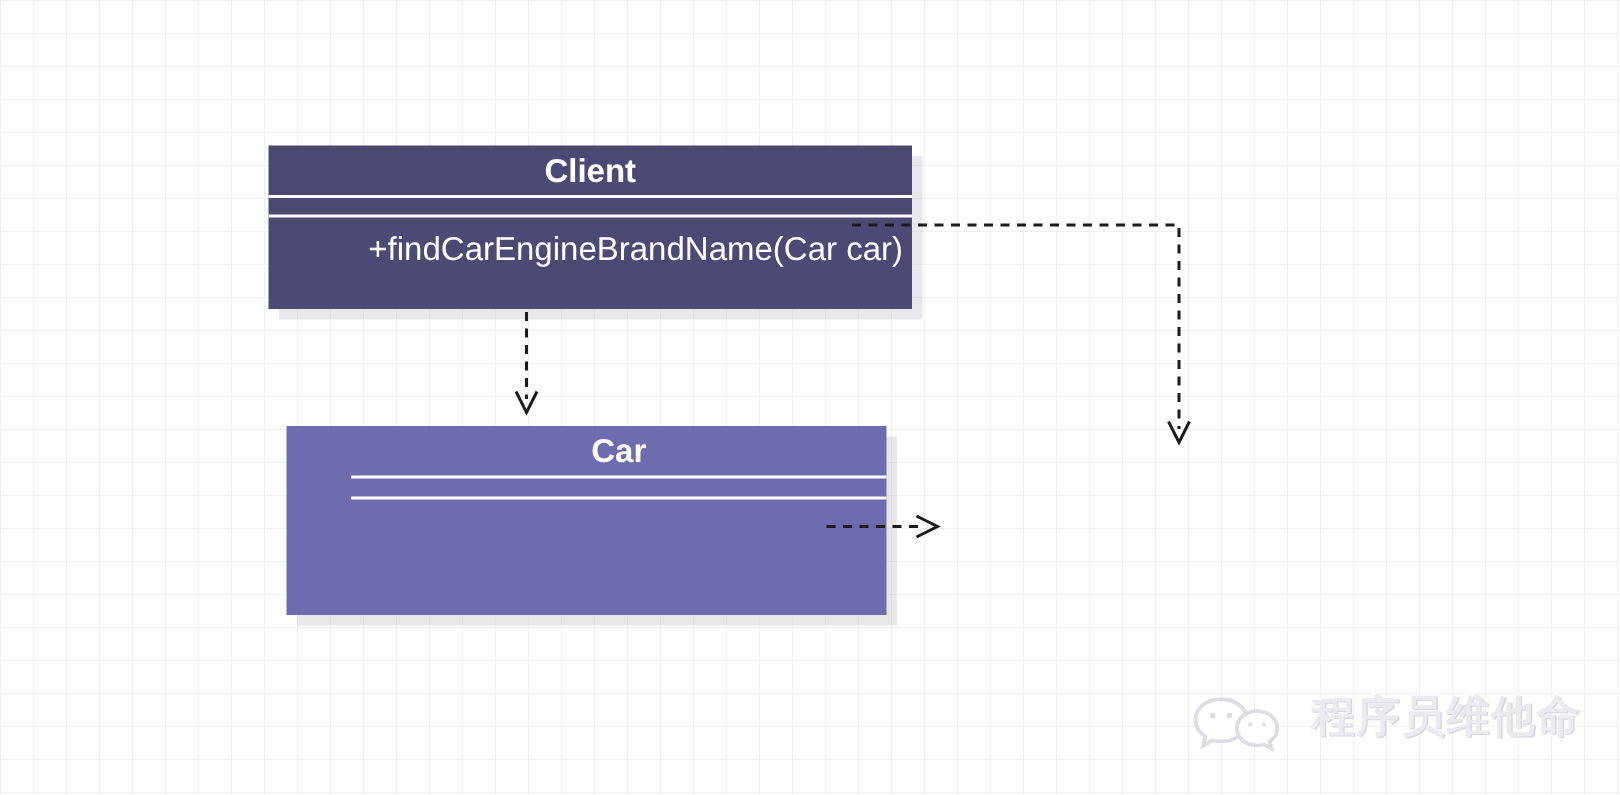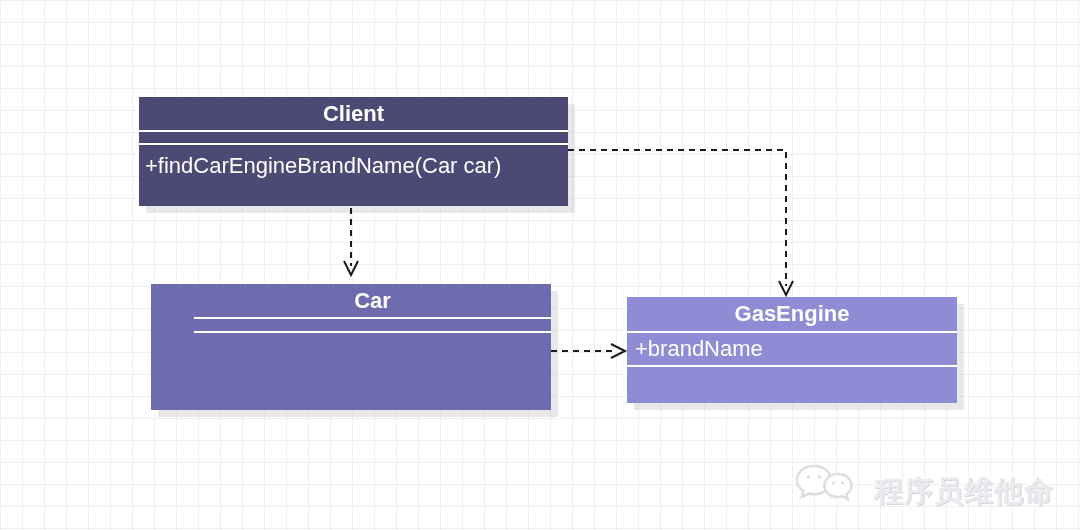--- a/index.html
+++ b/index.html
@@ -21,20 +21,21 @@
   }
 
   
   .uml-class {
     position: absolute;
     display: flex;
     flex-direction: column;
     color: #ffffff;
     box-shadow: 7px 7px 0 rgba(188, 188, 198, 0.35);
     box-sizing: border-box;
+    margin-left: 40px;
   }
   .uml-title {
     display: flex;
     align-items: center;
     justify-content: center;
     font-weight: bold;
     font-size: 22px;
     border-bottom: 2px solid #ffffff;
     flex: 0 0 auto;
   }
@@ -45,20 +46,21 @@
     align-items: center;
     font-size: 22px;
     box-sizing: border-box;
   }
   .uml-methods {
     flex: 1 1 auto;
     font-size: 22px;
     line-height: 28px;
     padding: 7px 6px;
     box-sizing: border-box;
+    text-align: right;
   }
 
   #client    { left: 139px; top:  97px; width: 429px; height: 109px; background: #4c4a74; }
   #client .uml-title   { height: 33px; }
   #client .uml-attrs   { height: 13px; }
 
   #car       { left: 151px; top: 284px; width: 400px; height: 126px; background: #6d6cae; padding-left: 43px; }
   #car .uml-title      { height: 33px; }
   #car .uml-attrs      { height: 14px; }
 
@@ -79,21 +81,21 @@
     fill: none;
   }
   .dashed { stroke-dasharray: 6 5; }
 
   
   .watermark {
     position: absolute;
     right: 26px;
     bottom: 18px;
     display: flex;
-    align-items: flex-end;
+    align-items: flex-start;
     gap: 18px;
   }
   .watermark-text {
     font-size: 29px;
     font-weight: bold;
     color: #ebebef;
     text-shadow: 1px 1px 0 #d6d6dc, -1px -1px 0 #ffffff;
     letter-spacing: 1px;
     white-space: nowrap;
   }
@@ -112,27 +114,20 @@
     </div>
   </div>
 
   <div class="uml-class" id="car">
     <div class="uml-title">Car</div>
     <div class="uml-attrs"></div>
     <div class="uml-methods">
     </div>
   </div>
 
-  <div class="uml-class" id="gasengine">
-    <div class="uml-title">GasEngine</div>
-    <div class="uml-attrs">
-      <div>+brandName</div>
-    </div>
-    <div class="uml-methods"></div>
-  </div>
 
   <svg id="arrows" viewBox="0 0 1080 530" xmlns="http://www.w3.org/2000/svg">
 
     <path class="dashed" d="M 351 208 L 351 266"></path>
     <polyline points="344,261 351,275 358,261"></polyline>
 
     <path class="dashed" d="M 568 150 L 786 150 L 786 286"></path>
     <polyline points="779,281 786,295 793,281"></polyline>
 
     <path class="dashed" d="M 551 351 L 616 351"></path>

